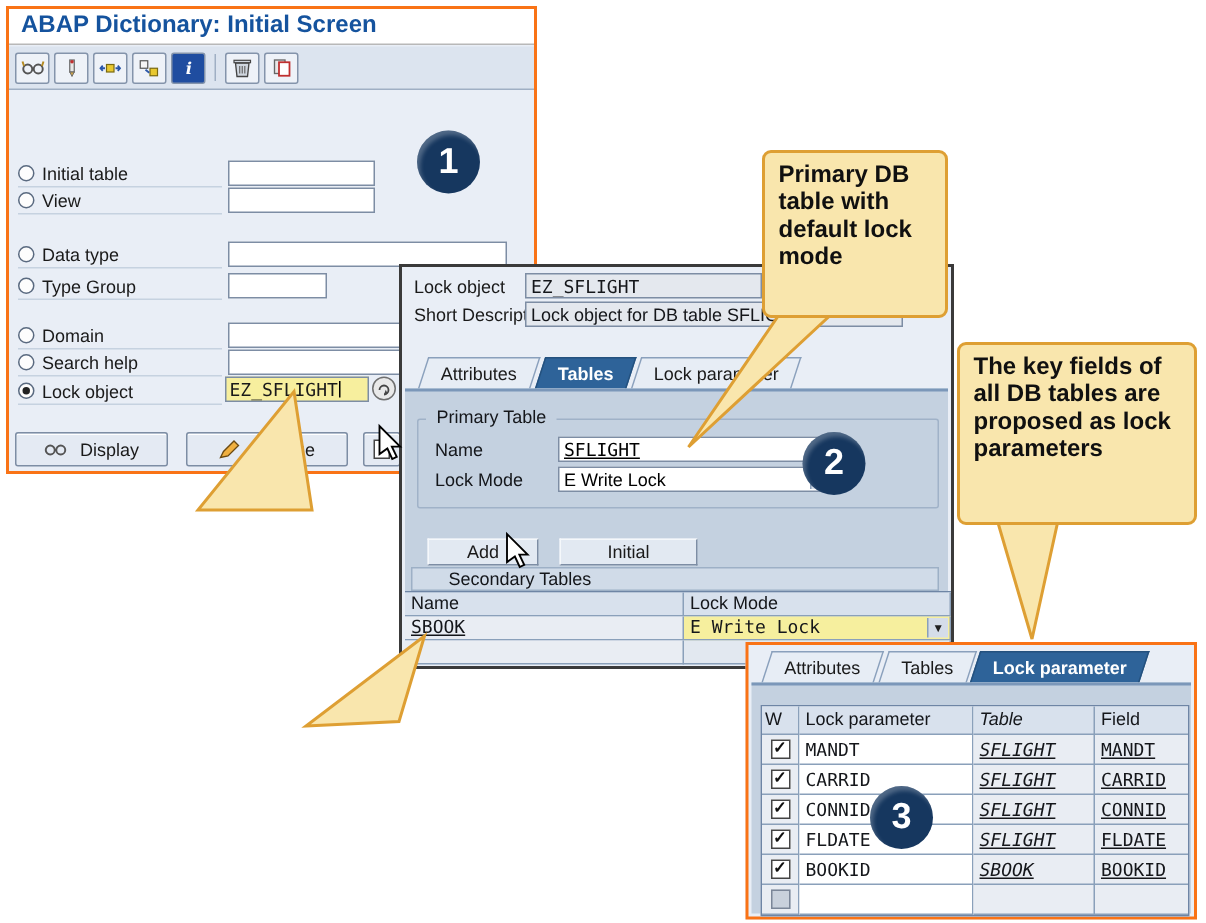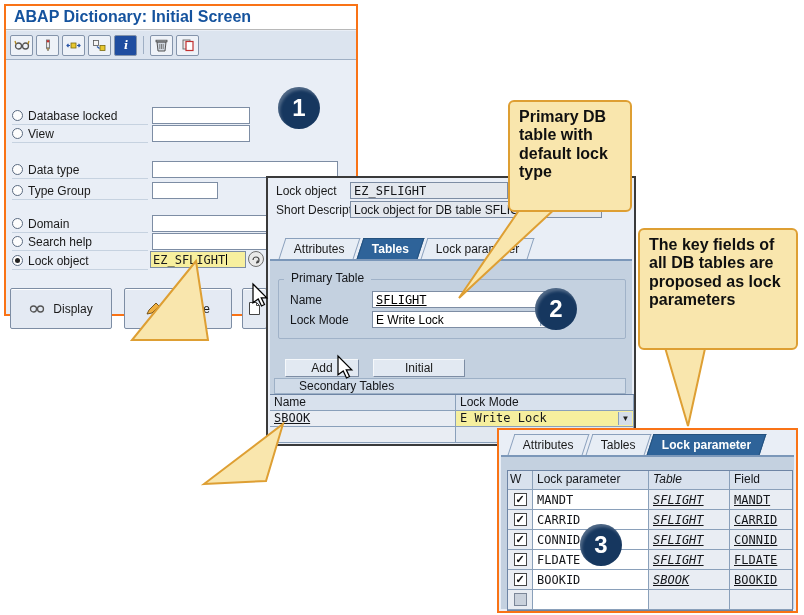--- a/index.html
+++ b/index.html
@@ -31,21 +31,21 @@
                       border-radius:50%; background:#222; }
   .w1-input { position:absolute; left:146px; height:17px; background:#fff; border:1px solid #7d8da4; }
   #w1r0{top:101px} #w1r1{top:119px} #w1r2{top:155px} #w1r3{top:176px} #w1r4{top:209px} #w1r5{top:227px} #w1r6{top:246px}
   #w1i0{top:101px; width:98px;} #w1i1{top:119px; width:98px;} #w1i2{top:155px; width:186px;}
   #w1i3{top:176px; width:66px;} #w1i4{top:209px; width:186px;} #w1i5{top:227px; width:186px;}
   #w1i6{top:245px; left:144px; width:96px; background:#f7ef9e; font-size:12px; padding:1px 2px;
         color:#1a1a1a; display:flex; align-items:center; }
   .caret { width:1px; height:11px; background:#000; margin-left:1px; }
   .f4btn { position:absolute; left:242px; top:245px; width:16px; height:16px; border-radius:50%;
            background:#e9e9e9; border:1px solid #6f6f6f; display:flex; align-items:center; justify-content:center; }
-  .w1-btn { position:absolute; top:282px; height:41px; background:#e4eaf3; border:1px solid #7d8da4;
+  .w1-btn { position:absolute; top:282px; height:23px; background:#e4eaf3; border:1px solid #7d8da4;
             border-radius:2px; box-shadow:inset 0 1px 0 #fff; font-size:12px; color:#1a1a1a;
             display:flex; align-items:center; justify-content:center; gap:8px; }
   #btnDisplay { left:4px; width:102px; }
   #btnChange  { left:118px; width:108px; }
   #btnCreate  { left:236px; width:25px; }
 
   
   .tabstrip { position:absolute; display:flex; align-items:flex-end; }
   .tab { height:21px; padding:0 11px; background:#e7edf5; border:1px solid #8aa0bc; border-bottom:none;
          transform:skewX(-18deg); display:flex; align-items:center; margin-right:3px; }
@@ -179,21 +179,21 @@
       <div class="tb-btn">
         <svg width="14" height="14" viewBox="0 0 14 14">
             <rect x="2" y="2" width="7" height="9" fill="#e8e8e8" stroke="#666" stroke-width="0.9"></rect>
             <rect x="5" y="3.5" width="7" height="9" fill="#fff" stroke="#c03030" stroke-width="1.2"></rect>
           </svg>
       </div>
     </div>
 
     <div class="w1-row" id="w1r0">
       <span class="radio"></span>
-      <span>Database locked</span>
+      <span>Initial table</span>
     </div>
     <div class="w1-row" id="w1r1">
       <span class="radio"></span>
       <span>View</span>
     </div>
     <div class="w1-row" id="w1r2">
       <span class="radio"></span>
       <span>Data type</span>
     </div>
     <div class="w1-row" id="w1r3">
@@ -385,21 +385,21 @@
     </div>
   </div>
 
   <svg id="pointerLayer" width="804" height="615">
     <polygon points="522,206 558,206 459,298" fill="#f9e6ad" stroke="#de9f33" stroke-width="2"></polygon>
     <polygon points="664,344 706,344 688,426" fill="#f9e6ad" stroke="#de9f33" stroke-width="2"></polygon>
     <polygon points="132,340 208,340 196,261" fill="#f9e6ad" stroke="#de9f33" stroke-width="2"></polygon>
     <polygon points="204,484 266,481 283,424" fill="#f9e6ad" stroke="#de9f33" stroke-width="2"></polygon>
   </svg>
 
-  <div class="callout" id="co1">Primary DB table with default lock type</div>
+  <div class="callout" id="co1">Primary DB table with default lock mode</div>
   <div class="callout" id="co2">The key fields of all DB tables are proposed as lock parameters</div>
 
   <div class="badge" id="bd1">1</div>
   <div class="badge" id="bd2">2</div>
   <div class="badge" id="bd3">3</div>
 
   <svg id="cursorLayer" width="804" height="615">
     <g transform="translate(253,284) scale(1.25)">
       <polygon points="0,0 0,15 4.2,12 6.8,17.6 9.2,16.4 6.6,11 11,11" fill="#fff" stroke="#000" stroke-width="1"></polygon>
     </g>

